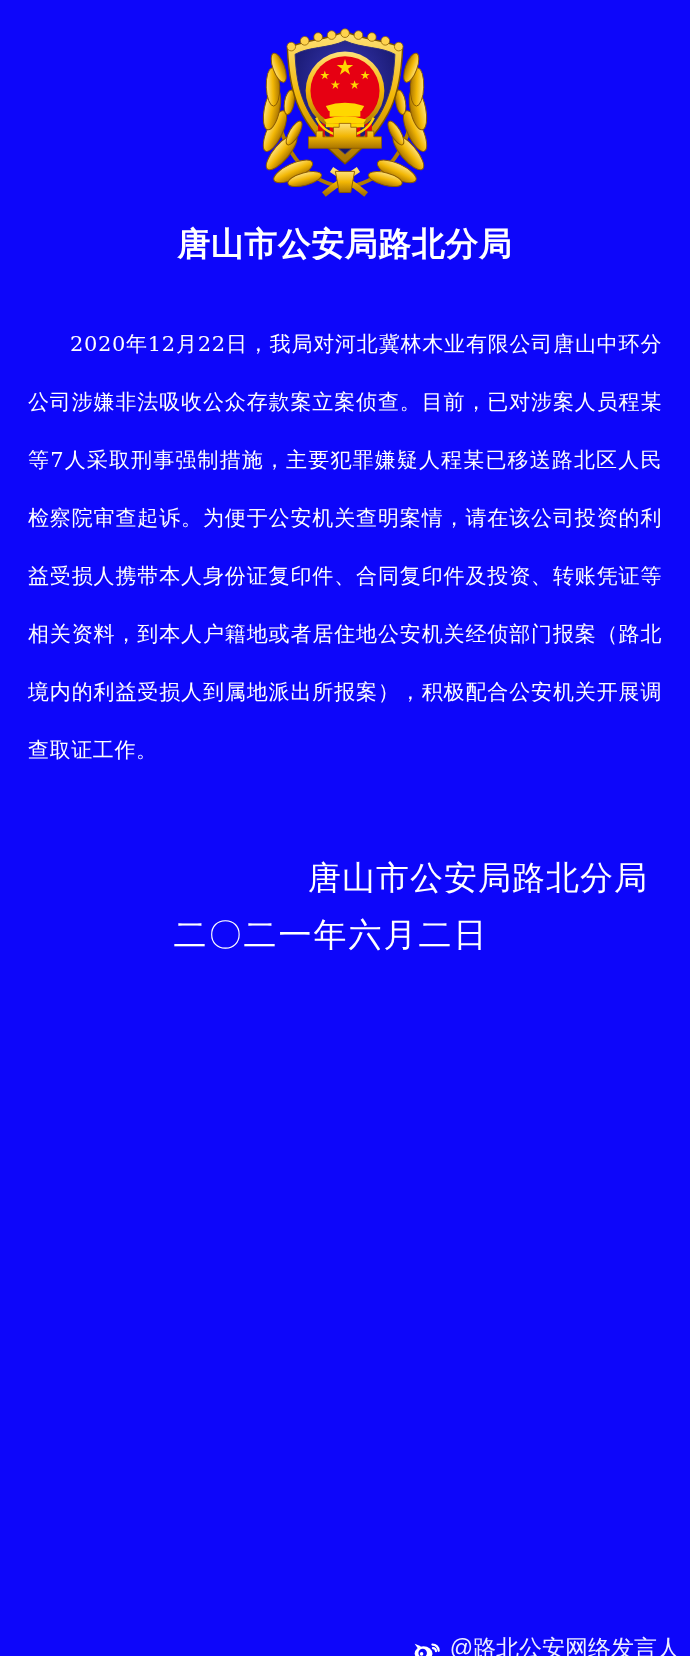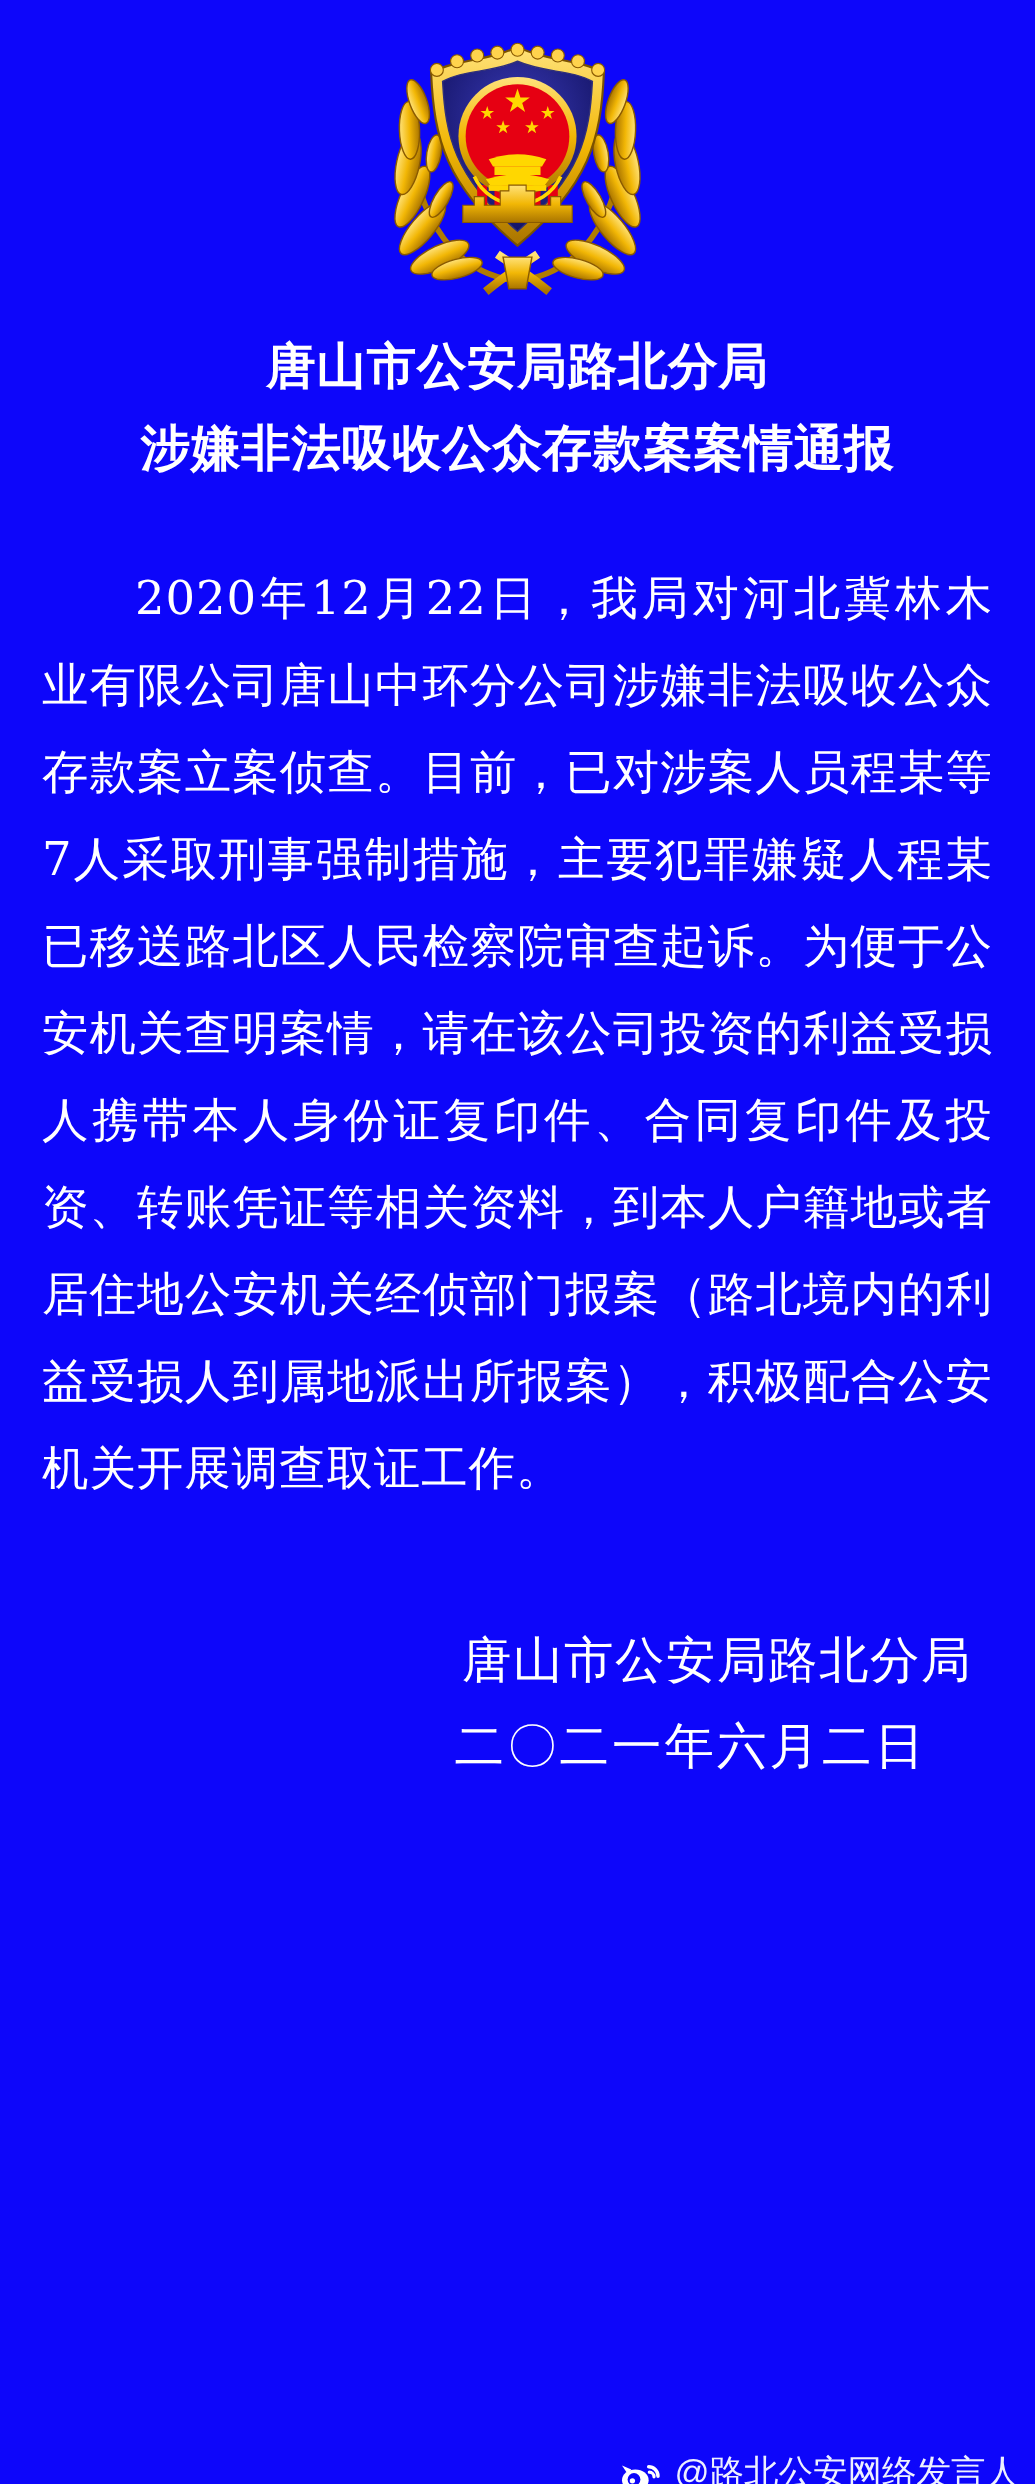--- a/index.html
+++ b/index.html
@@ -24,35 +24,35 @@
     font-weight:700;
     font-size:33px;
     line-height:55px;
     color:#ffffff;
     letter-spacing:0.5px;
   }
 
   
   .body{
     margin:44px 28px 0 28px;
-    font-size:31px;
+    font-size:21px;
     line-height:58px;
     text-align:justify;
     letter-spacing:0.6px;
   }
   .body p{margin:0;text-indent:2em;}
 
   
   .signature{
     margin-top:70px;
     font-size:33px;
     line-height:57px;
   }
   .sig-agency{text-align:right;padding-right:42px;letter-spacing:1px;}
-  .sig-date{text-align:right;padding-right:72px;letter-spacing:2px;padding-left:44px;}
+  .sig-date{text-align:center;padding-right:72px;letter-spacing:2px;padding-left:44px;}
 
   
   .watermark{
     position:absolute;
     right:10px;
     bottom:8px;
     display:flex;
     align-items:center;
     gap:6px;
     font-family:"Liberation Sans", sans-serif;
@@ -135,21 +135,20 @@
       <path d="M78,106 Q100,99 122,106 L119,110 L81,110 Z"></path>
       <rect x="80" y="110" width="40" height="4"></rect>
     </g>
     <path d="M70,104 A33,33 0 0,0 130,104" stroke="#ffd700" stroke-width="2.5" fill="none"></path>
 
     <path d="M62,124 L62,136 L138,136 L138,124 L130,124 L130,118 L123,118 L123,124 L112,124 L112,114 L106,114 L106,110 L94,110 L94,114 L88,114 L88,124 L77,124 L77,118 L70,118 L70,124 Z" fill="url(#goldLG)" stroke="#8a5a00" stroke-width="0.8"></path>
   </svg>
 
   <div class="title">
     <div>唐山市公安局路北分局</div>
-    <div>涉嫌非法吸收公众存款案案情通报</div>
   </div>
 
   <div class="body">
     <p>2020年12月22日，我局对河北冀林木业有限公司唐山中环分公司涉嫌非法吸收公众存款案立案侦查。目前，已对涉案人员程某等7人采取刑事强制措施，主要犯罪嫌疑人程某已移送路北区人民检察院审查起诉。为便于公安机关查明案情，请在该公司投资的利益受损人携带本人身份证复印件、合同复印件及投资、转账凭证等相关资料，到本人户籍地或者居住地公安机关经侦部门报案（路北境内的利益受损人到属地派出所报案），积极配合公安机关开展调查取证工作。</p>
   </div>
 
   <div class="signature">
     <div class="sig-agency">唐山市公安局路北分局</div>
     <div class="sig-date">二〇二一年六月二日</div>
   </div>

